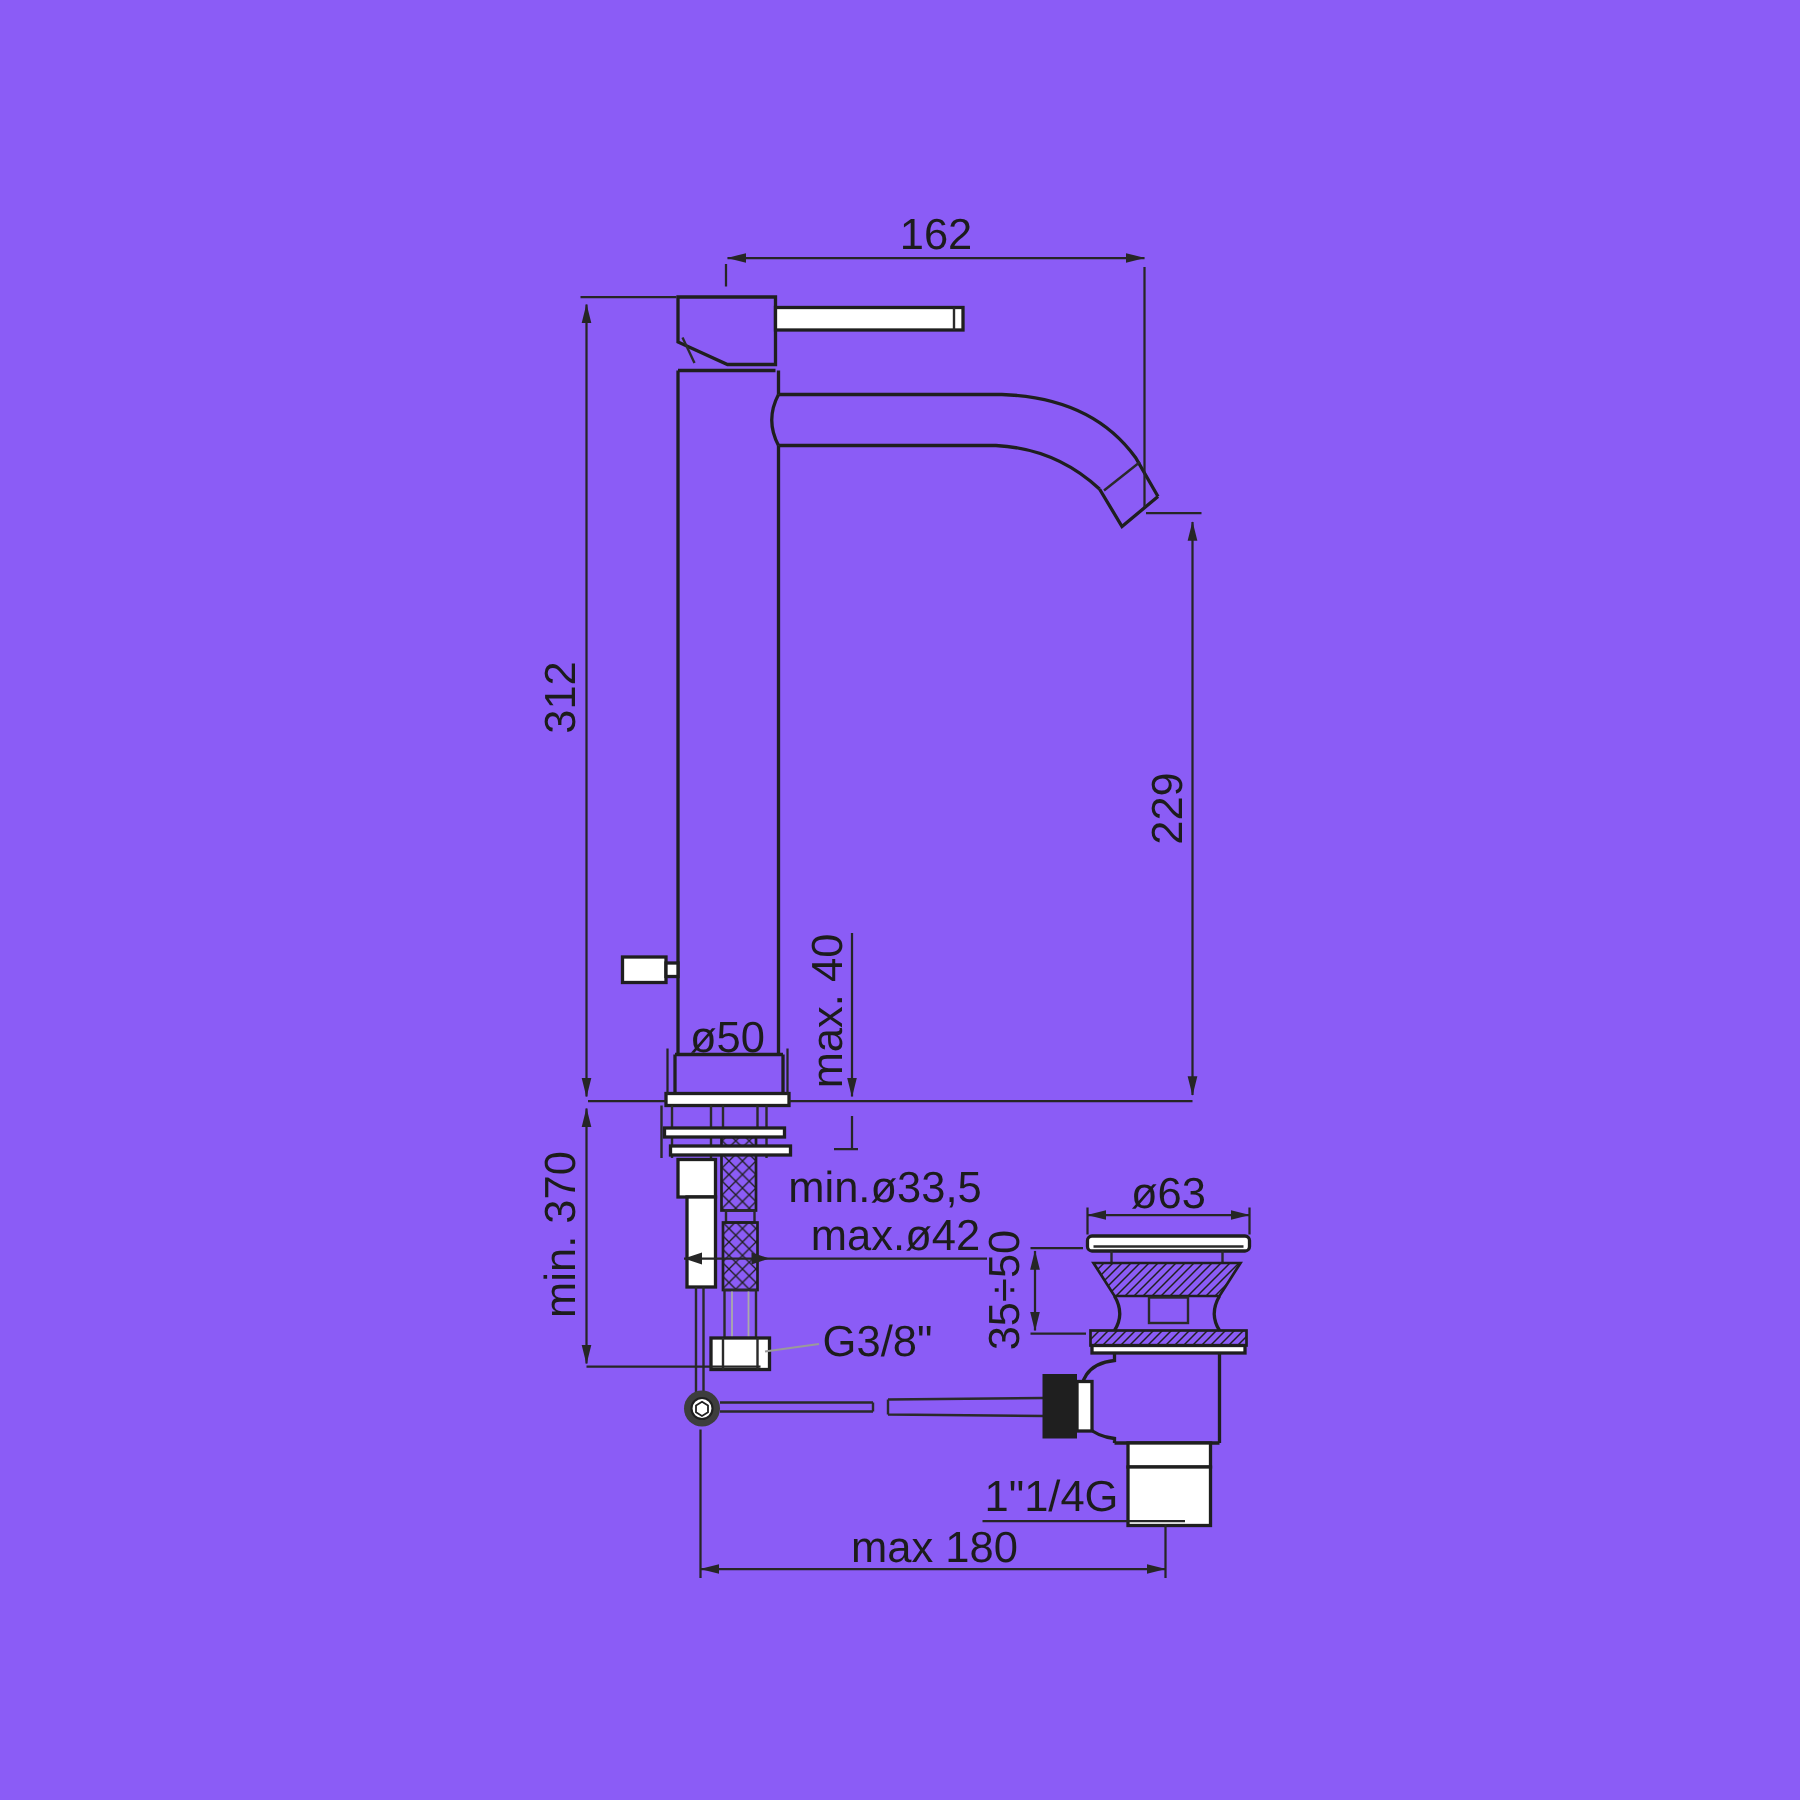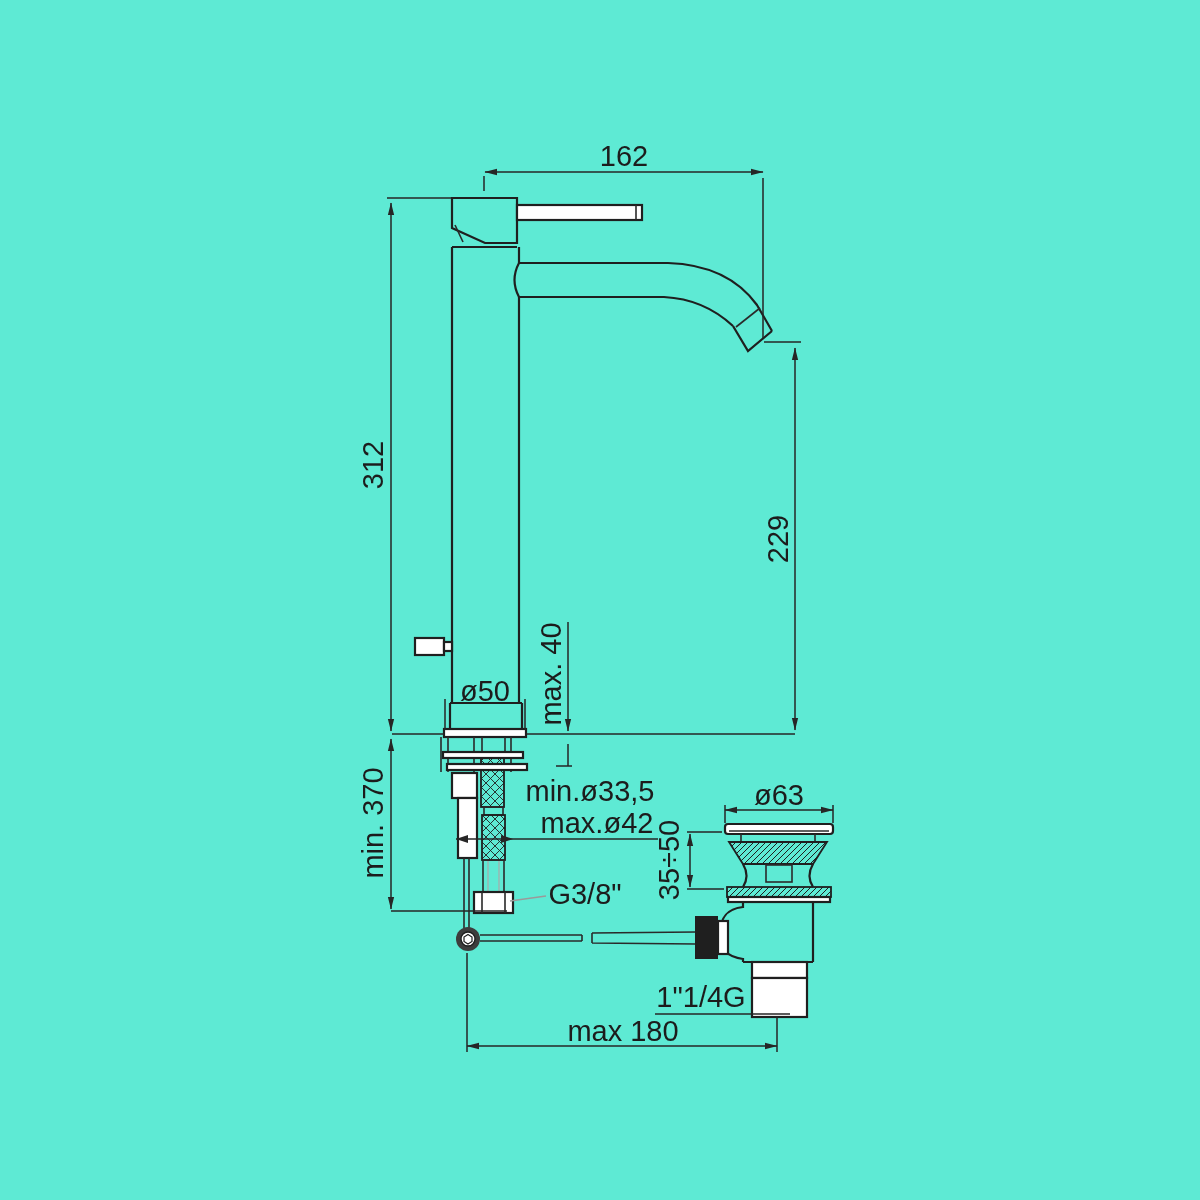--- a/index.html
+++ b/index.html
@@ -1,16 +1,16 @@
 <!DOCTYPE html>
 <html><head>
 <meta charset="utf-8">
 <style>
   html,body{margin:0;padding:0;background:#fff;}
-  .stage{position:relative;width:1200px;height:1200px;background:#5eead4;overflow:hidden;}
+  .stage{position:relative;width:1200px;height:1200px;background:#8b5cf6;overflow:hidden;}
   svg{display:block;}
   text{font-family:"Liberation Sans","DejaVu Sans",sans-serif;font-size:29px;fill:#1c1c1c;}
   .obj{stroke:#1f1f1f;stroke-width:2.2;fill:none;stroke-linecap:butt;}
   .objfill{stroke:#1f1f1f;stroke-width:2.2;fill:#ffffff;}
   .dim{stroke:#262626;stroke-width:1.5;fill:none;}
   .thin{stroke:#2a2a2a;stroke-width:1.6;fill:none;}
   .leader{stroke:#9a9a9a;stroke-width:1.4;fill:none;}
   .shade{stroke:#aaaaaa;stroke-width:1.2;fill:none;}
 </style>
 </head>

